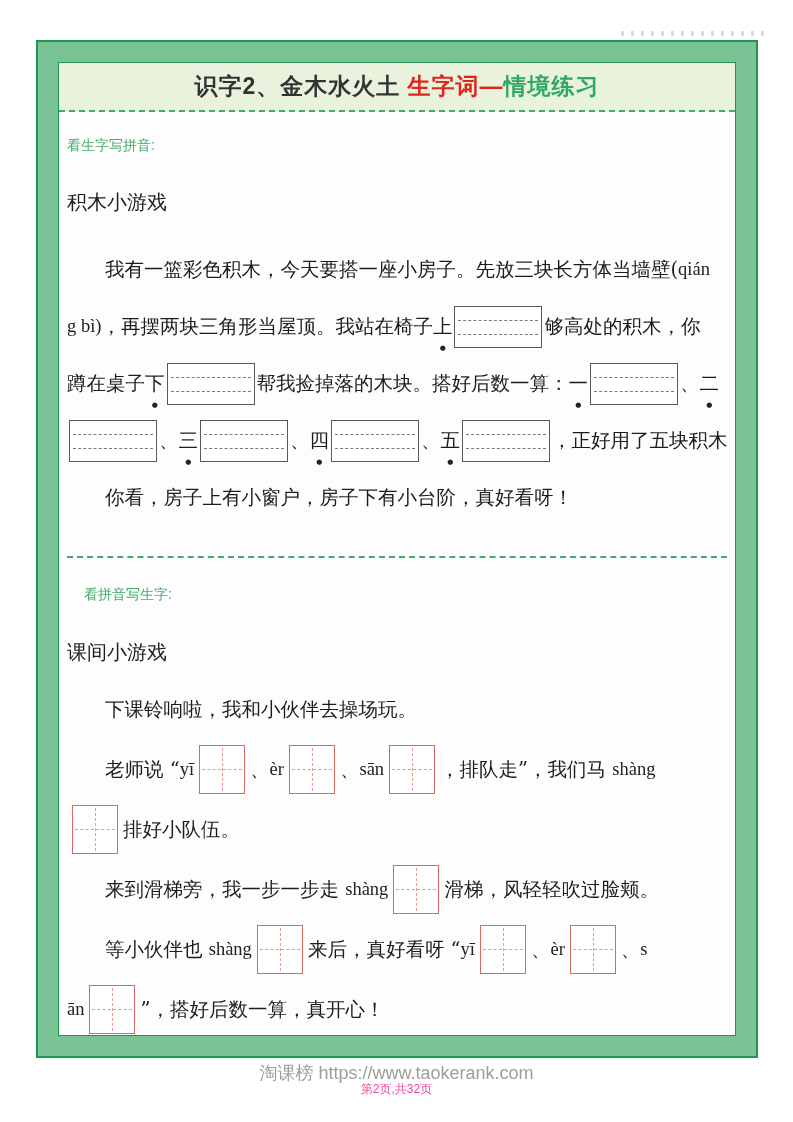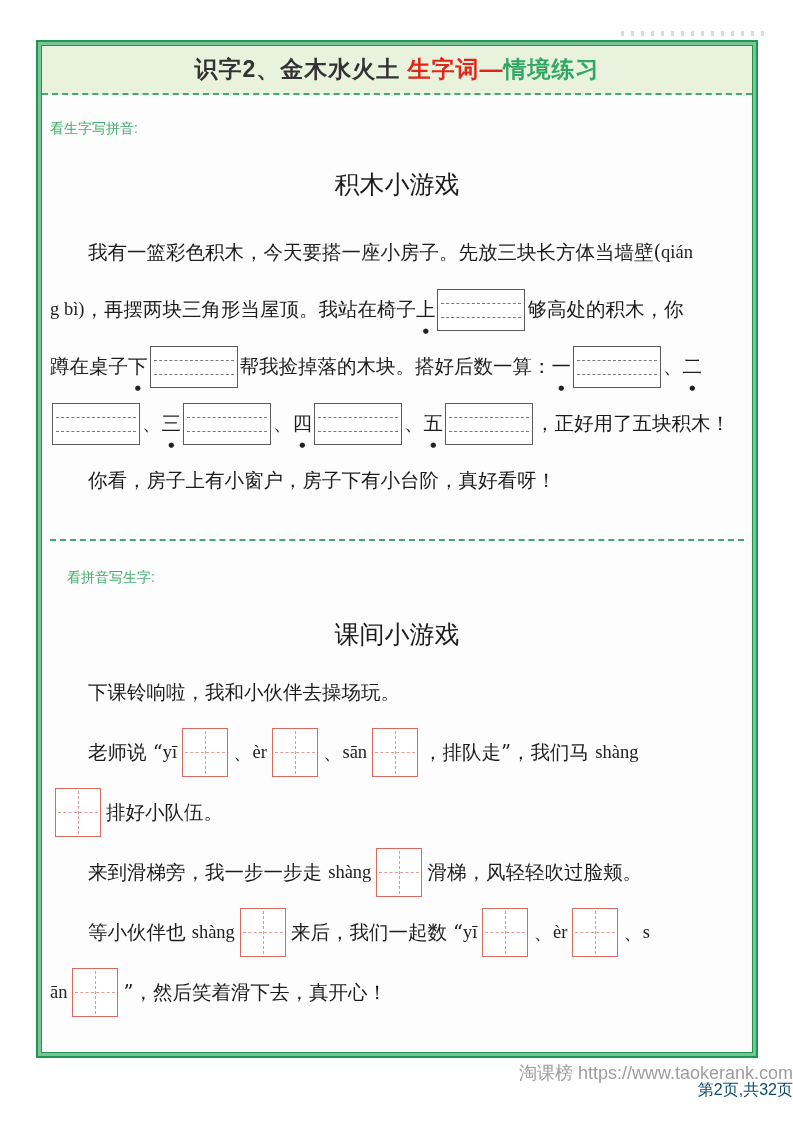--- a/index.html
+++ b/index.html
@@ -22,21 +22,21 @@
     font-family:"DejaVu Serif","Liberation Serif",serif;color:var(--ink);
     overflow:hidden;
   }
   .noise-strip{
     position:absolute;top:31px;right:22px;width:150px;height:5px;opacity:.55;
     background:repeating-linear-gradient(90deg,#bdbdbd 0 3px,transparent 3px 10px);
   }
   .frame-outer{
     position:absolute;left:36px;top:40px;width:722px;height:1018px;
     box-sizing:border-box;border:2px solid var(--frame-green);
-    background:var(--frame-band);padding:3px;
+    background:var(--frame-band);padding:20px;
   }
   .frame-inner{
     box-sizing:border-box;width:100%;height:100%;
     border:1px solid var(--frame-green);background:#fdfdfd;
     display:flex;flex-direction:column;overflow:hidden;
   }
   .header-band{
     background:var(--header-bg);
     border-bottom:2px dashed var(--divider-green);
     height:47px;flex:none;
@@ -47,21 +47,21 @@
   .t-black{color:#333333;white-space:pre;}
   .t-red{color:var(--title-red);white-space:pre;}
   .t-green{color:var(--title-green);white-space:pre;}
   .content{flex:1;padding:0 8px;box-sizing:border-box;}
   .sec-label{
     font-family:"Liberation Sans","DejaVu Sans",sans-serif;
     color:var(--label-green);font-size:14px;margin-top:25px;
   }
   .sec-label.l2{margin-top:28px;margin-left:17px;}
   .sec-title{
-    text-align:center;font-size:25px;color:var(--ink);
+    font-size:20px;color:var(--ink);
     margin-top:32px;height:30px;line-height:30px;
   }
   .sec-title.s2t{margin-top:33px;}
   .lines{margin-top:24px;}
   .lines.s2{margin-top:12px;}
   .tline{
     display:flex;align-items:center;height:57px;
     font-size:19.5px;color:var(--ink);text-align:center;
   }
   .s2 .tline{height:60px;}
@@ -98,25 +98,25 @@
   }
   .tbox::after{
     content:"";position:absolute;left:2px;right:2px;top:50%;
     border-top:1px dashed var(--tian-red-light);
   }
   .separator{
     border-top:2px dashed var(--divider-green);
     margin-top:30px;height:0;
   }
   .footer{
-    position:absolute;left:0;top:1062px;width:793px;text-align:right;
+    position:absolute;left:0;top:1062px;width:793px;text-align:center;
     font-family:"Liberation Sans","DejaVu Sans",sans-serif;
   }
   .footer .site{color:var(--footer-gray);font-size:18px;line-height:22px;}
-  .footer .pageinfo{color:#0c4a6e;font-size:16px;line-height:15px;margin-top:-2px;}
+  .footer .pageinfo{color:#ec4899;font-size:12px;line-height:15px;margin-top:-2px;}
 </style>
 </head>
 <body>
 
 <div class="noise-strip"></div>
 
 <div class="frame-outer">
   <div class="frame-inner">
 
     <div class="header-band">
@@ -197,33 +197,33 @@
           <div class="tline indent">
             <span class="run">来到滑梯旁，我一步一步走 </span>
             <span class="py">shàng</span>
             <span class="tbox"></span>
             <span class="run">滑梯，风轻轻吹过脸颊。</span>
           </div>
           <div class="tline indent">
             <span class="run">等小伙伴也 </span>
             <span class="py">shàng</span>
             <span class="tbox"></span>
-            <span class="run">来后，我们一起数 “</span>
+            <span class="run">来后，真好看呀 “</span>
             <span class="py">yī</span>
             <span class="tbox"></span>
             <span class="run">、</span>
             <span class="py">èr</span>
             <span class="tbox"></span>
             <span class="run">、</span>
             <span class="py">s</span>
           </div>
           <div class="tline">
             <span class="py">ān</span>
             <span class="tbox"></span>
-            <span class="run">”，然后笑着滑下去，真开心！</span>
+            <span class="run">”，搭好后数一算，真开心！</span>
           </div>
         </div>
     </div>
 
   </div>
 </div>
 
 <div class="footer">
   <div class="site">淘课榜 https://www.taokerank.com</div>
   <div class="pageinfo">第2页,共32页</div>

